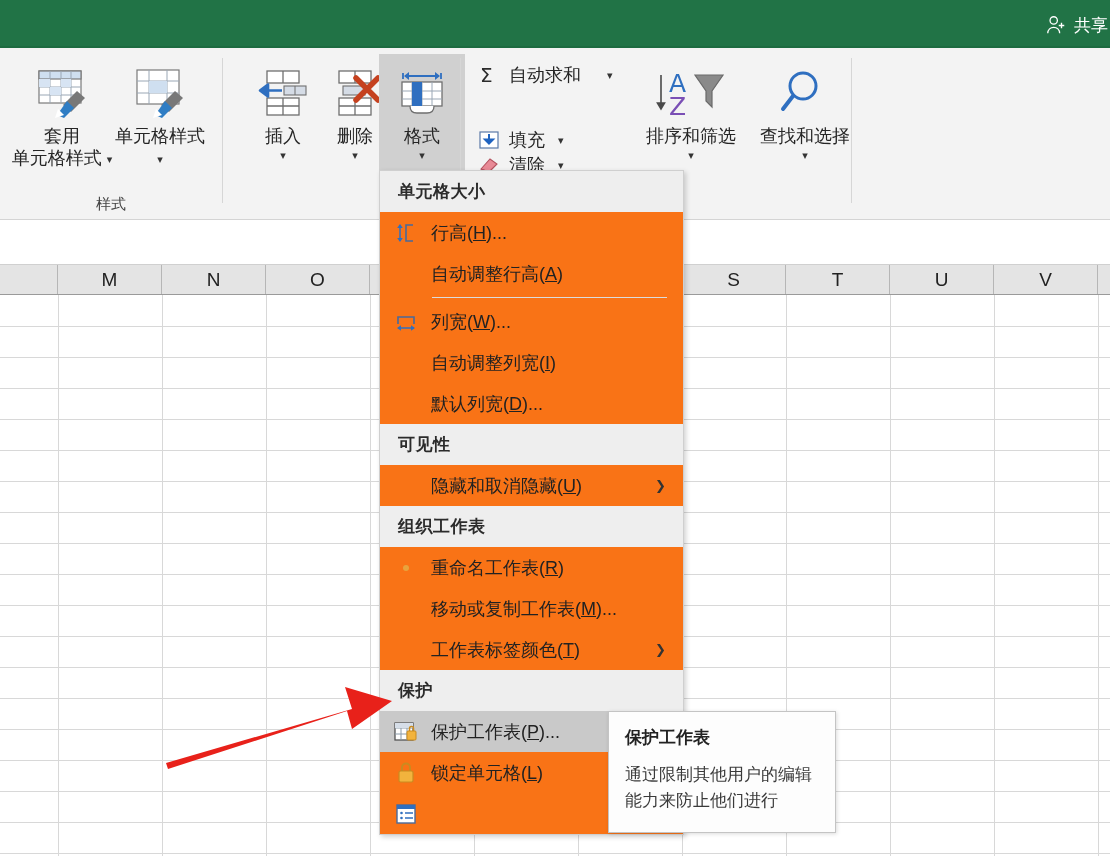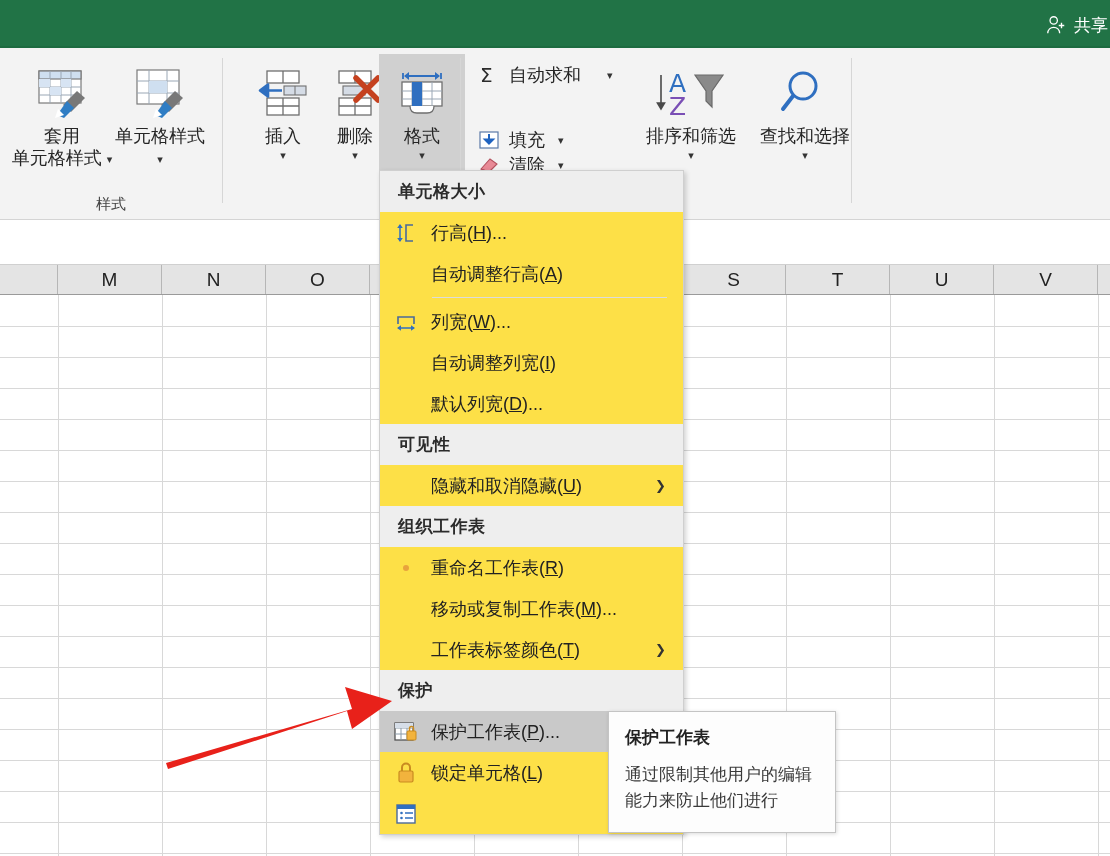--- a/index.html
+++ b/index.html
@@ -80,21 +80,21 @@
     text-align: center; font-size: 19px; color: #222;
     border-right: 1px solid #b6b6b6;
   }
   .gridcells { position: absolute; left: 0; top: 30px; width: 1110px; height: 561px; }
   .vline { position: absolute; top: 0; width: 1px; height: 561px; background: #d8d8d8; }
   .hline { position: absolute; left: 0; width: 1110px; height: 1px; background: #d8d8d8; }
 
   
   .menu {
     position: absolute; left: 379px; top: 170px; width: 305px;
-    background: #fde047; border: 1px solid #cfcfcf;
+    background: #f97316; border: 1px solid #cfcfcf;
     box-shadow: 2px 2px 5px rgba(0,0,0,0.18);
     z-index: 40;
   }
   .menu-header {
     background: #eeeeee; font-size: 17px; color: #2b2b2b;
     padding: 9px 0 9px 18px; font-weight: bold; letter-spacing: .5px;
   }
   .menu-item {
     display: flex; align-items: center; height: 41px; padding-left: 9px;
     font-size: 18px; color: #222; cursor: default; position: relative;

